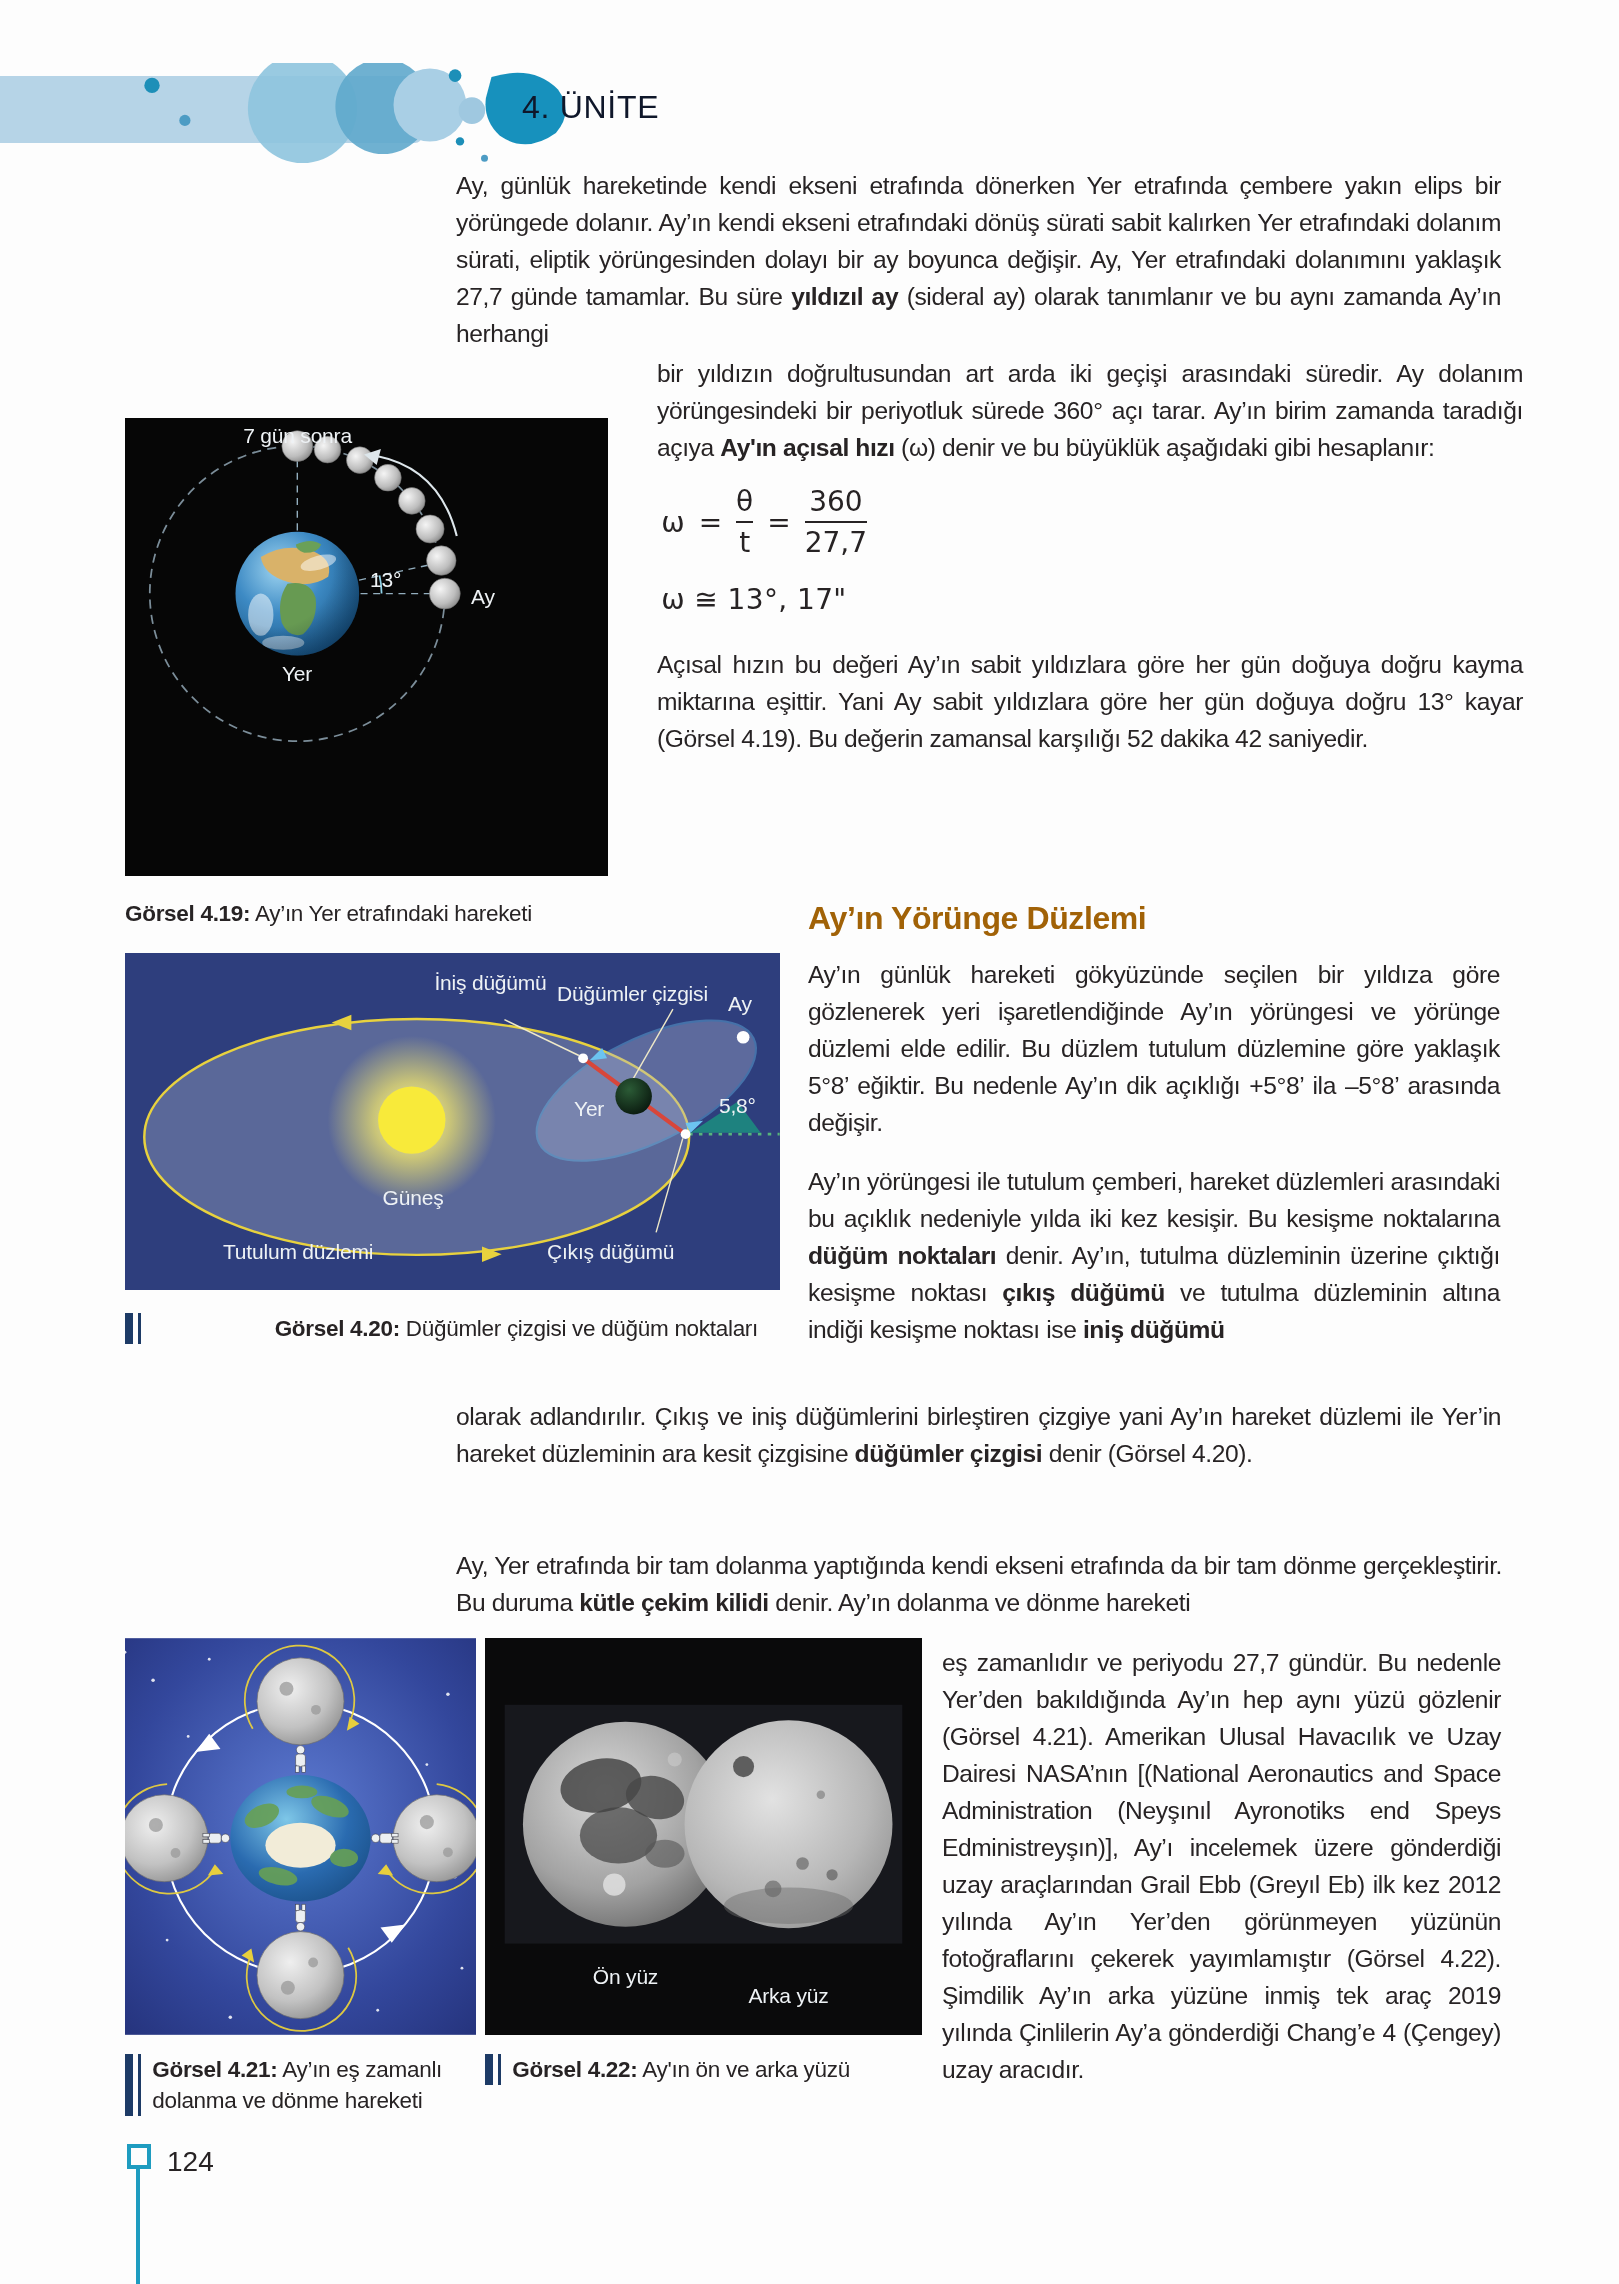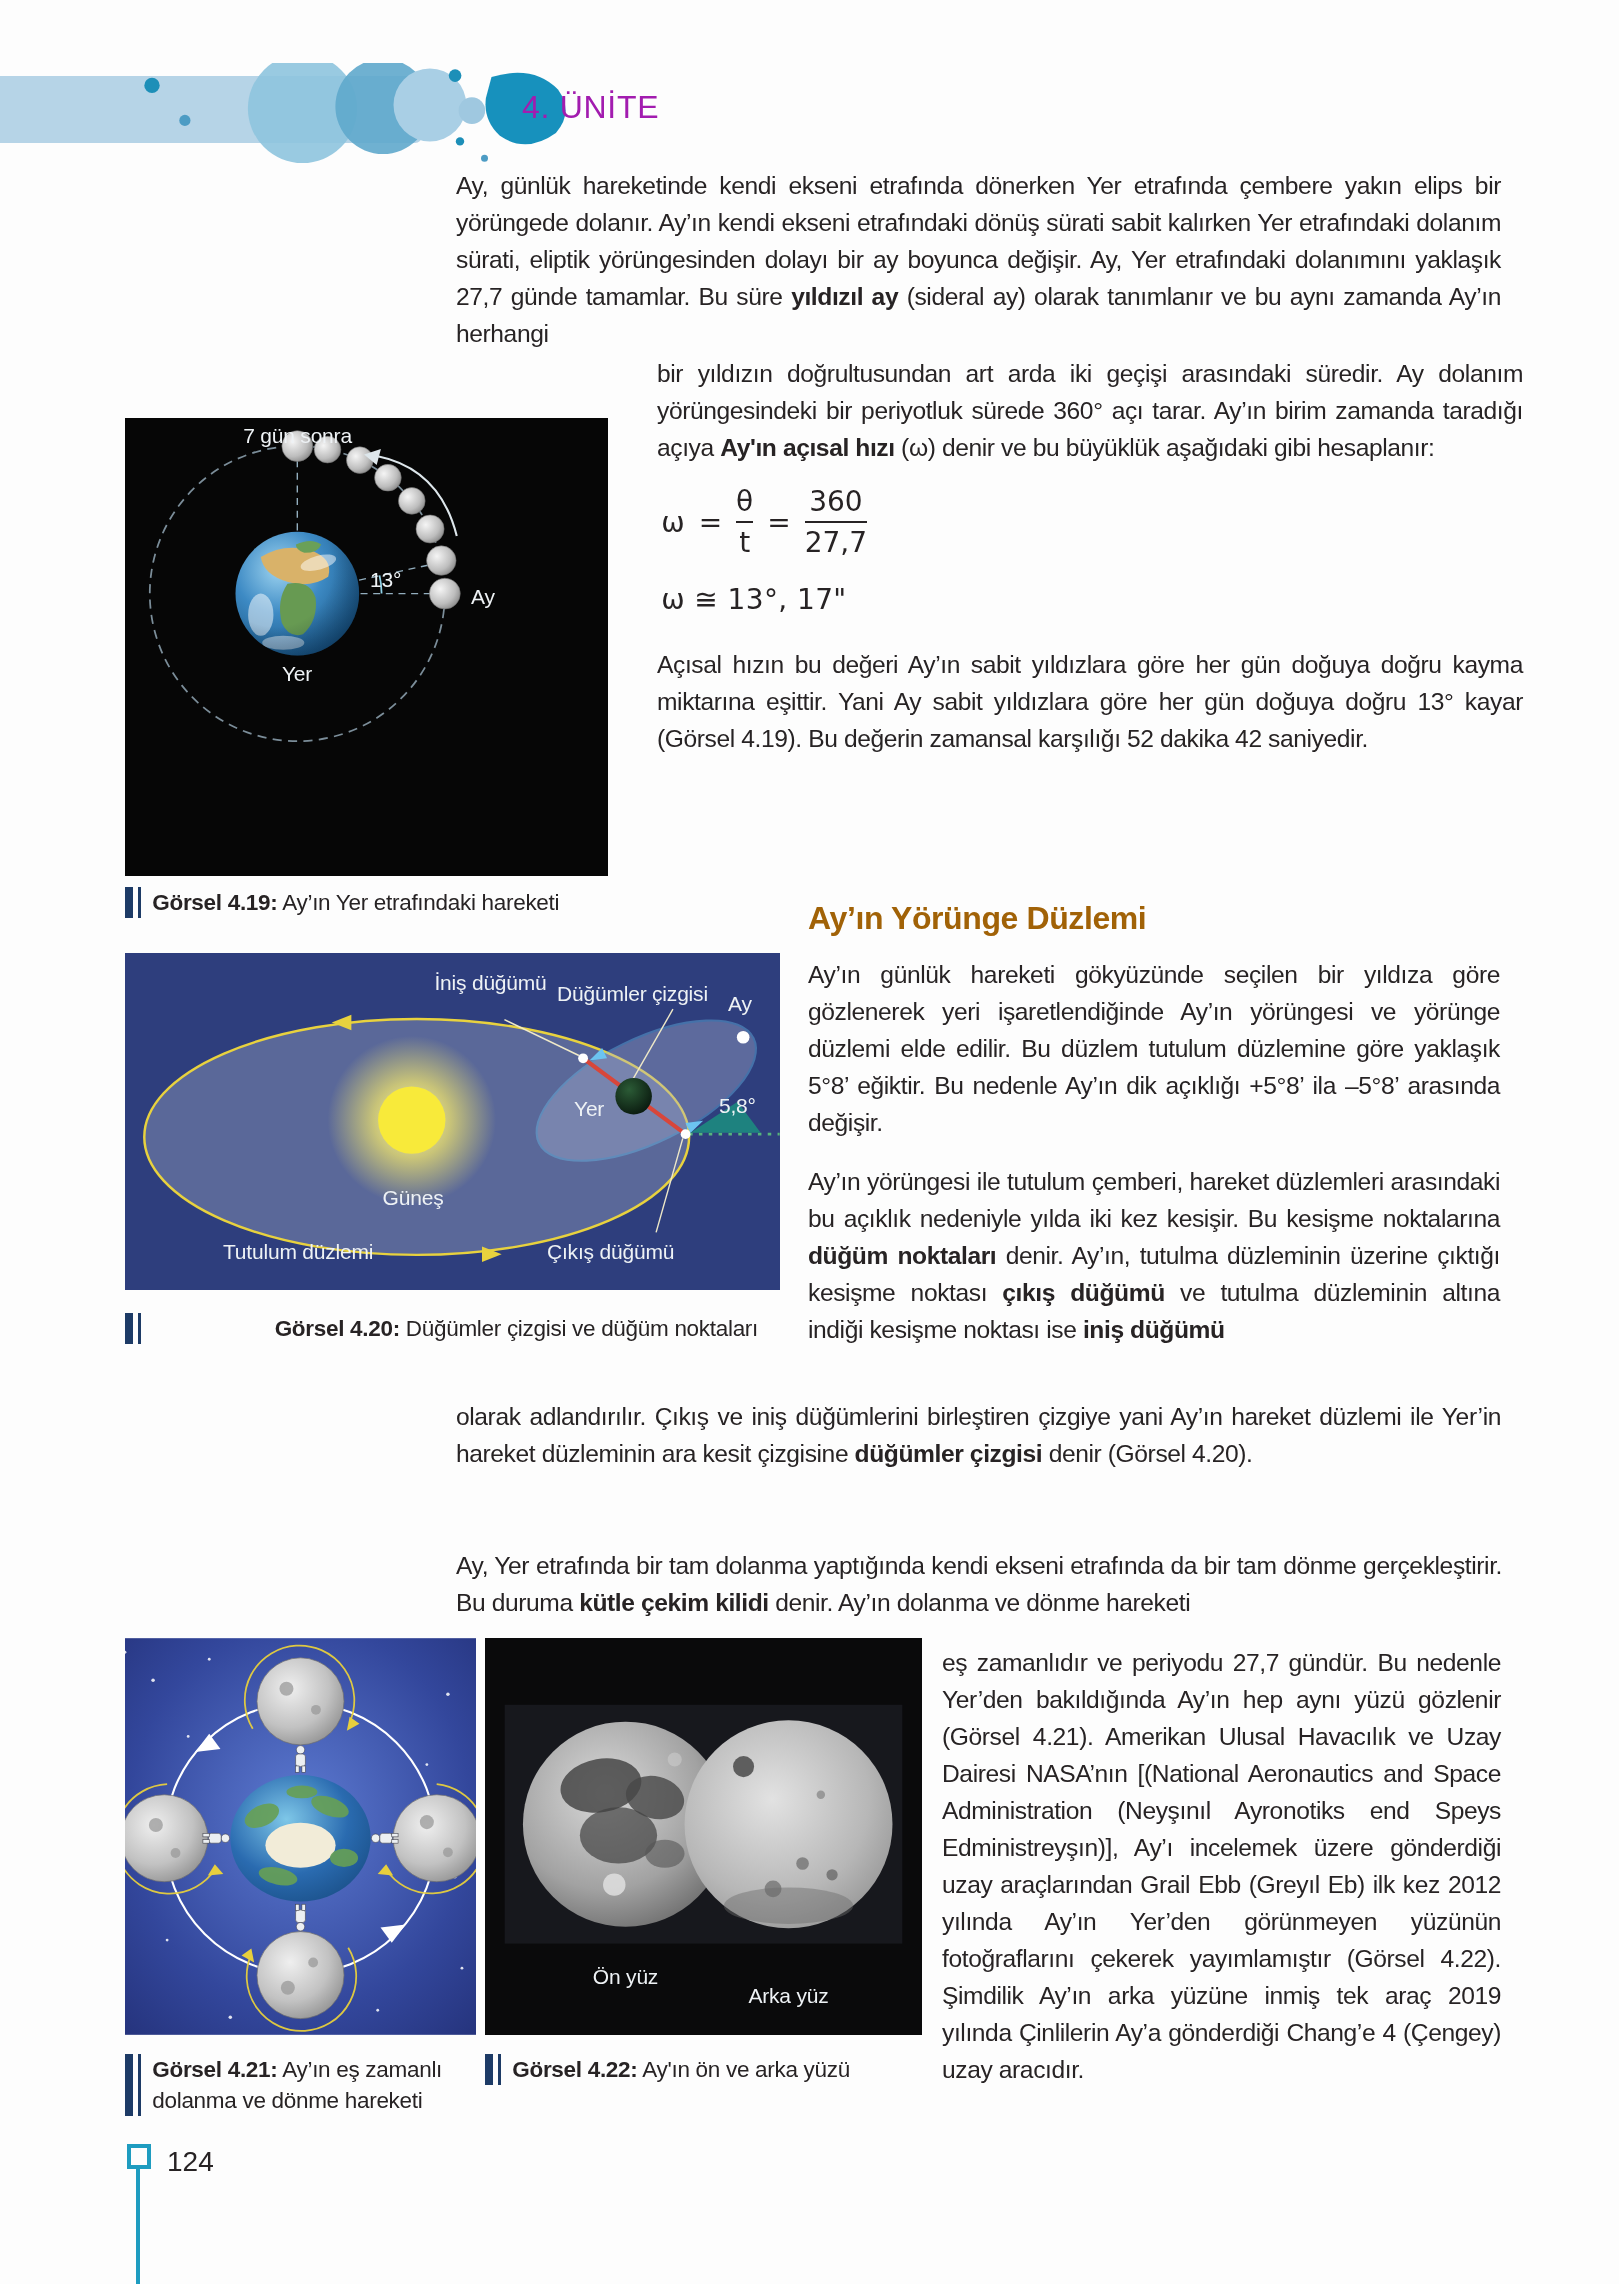--- a/index.html
+++ b/index.html
@@ -3,21 +3,21 @@
 <meta charset="utf-8">
 <style>
   html,body{margin:0;padding:0;background:#e8e8e8;}
   .page{position:relative;width:1620px;height:2284px;background:#fdfdfd;overflow:hidden;
         font-family:"Liberation Sans","DejaVu Sans",sans-serif;color:#272324;}
   .abs{position:absolute;}
   .body-text{font-size:24.6px;line-height:37px;text-align:justify;letter-spacing:-0.4px;}
   .b{font-weight:700;}
   
   .band{left:0;top:76px;width:422px;height:67px;background:#b6d4e7;border-radius:0 7px 7px 0;}
-  .unit-title{left:522px;top:89px;font-size:32px;letter-spacing:0.7px;color:#a21caf;font-weight:400;}
+  .unit-title{left:522px;top:89px;font-size:32px;letter-spacing:0.7px;color:#0f172a;font-weight:400;}
   
   .figcap{display:flex;gap:11.2px;font-size:22.5px;line-height:31px;color:#272324;letter-spacing:-0.3px;}
   .capbars{display:flex;gap:4.9px;align-self:stretch;}
   .capbar1{width:7.7px;background:#1d3b66;}
   .capbar2{width:3.5px;background:#1d3b66;}
   .figcap .cap-label{font-weight:700;}
   
   .sec-heading{font-size:32px;font-weight:700;letter-spacing:-0.4px;color:#a16207;}
   
   .formula{font-family:"DejaVu Sans","Liberation Sans",sans-serif;font-size:28px;color:#272324;}
@@ -102,21 +102,21 @@
       </g>
       <path d="M472,168 Q448,72 358,54" stroke="#dde6eb" stroke-width="3" fill="none"></path>
       <polygon points="340,52 364,44 358,67" fill="#dde6eb"></polygon>
     </svg>
     <div class="figlabel center" style="left:67px;top:4.2px;width:211px;">7 gün sonra</div>
     <div class="figlabel" style="left:245px;top:148px;">13°</div>
     <div class="figlabel" style="left:346px;top:165px;">Ay</div>
     <div class="figlabel center" style="left:137px;top:242px;width:70px;">Yer</div>
   </div>
 
-  <div class="abs figcap" style="left:125px;top:887px;width:506px;">
+  <div class="abs figcap" style="left:125px;top:887px;width:506px;flex-direction:column;">
     <span class="capbars">
         <span class="capbar1"></span>
         <span class="capbar2"></span>
       </span>
     <span><span class="cap-label">Görsel 4.19:</span><span> Ay’ın Yer etrafındaki hareketi</span></span>
   </div>
 
   <div class="abs" style="left:657px;top:355px;width:866px;">
     <div class="body-text"><span>bir yıldızın doğrultusundan art arda iki geçişi arasındaki süredir. Ay dolanım yörüngesindeki bir periyotluk sürede 360° açı tarar. Ay’ın birim zamanda taradığı açıya </span><span class="b">Ay'ın açısal hızı</span><span> (ω) denir ve bu büyüklük aşağıdaki gibi hesaplanır:</span></div>
     <div class="formula" style="margin-top:19.7px;margin-left:4.2px;">

